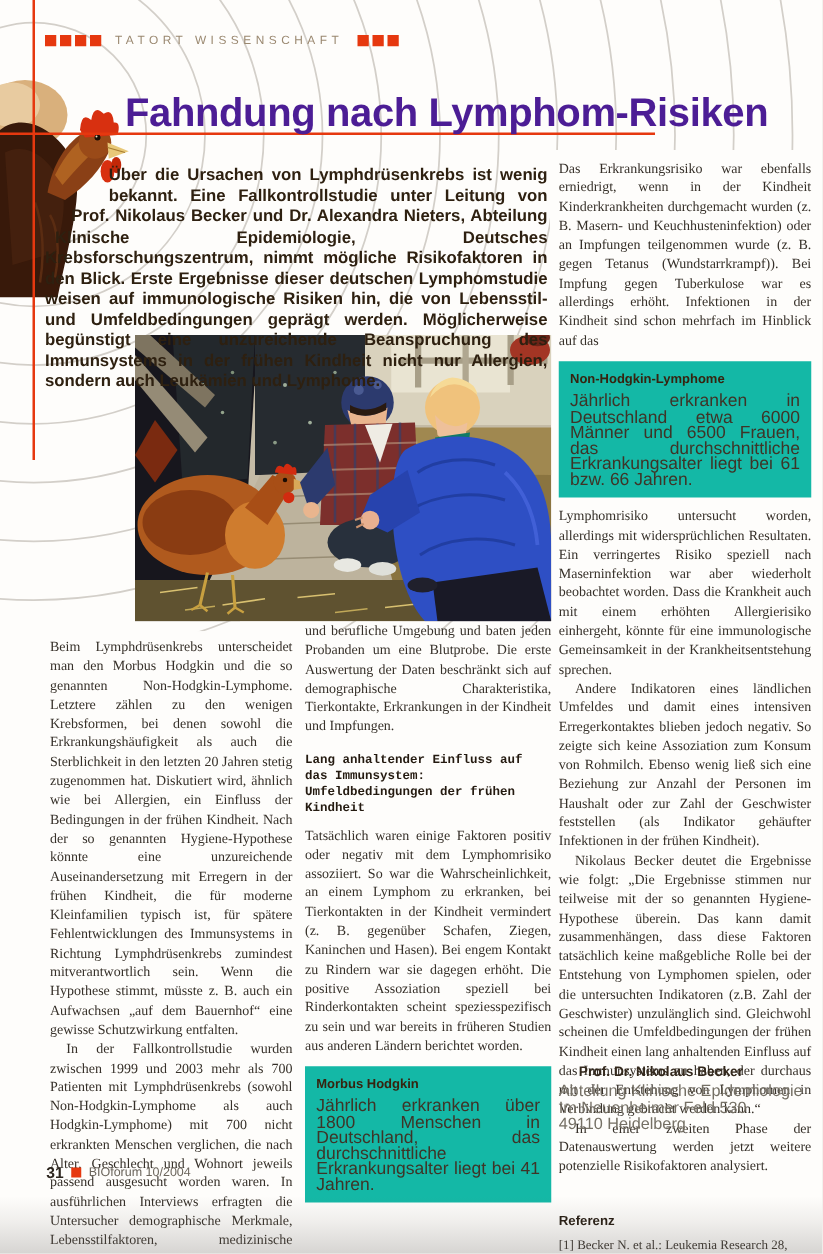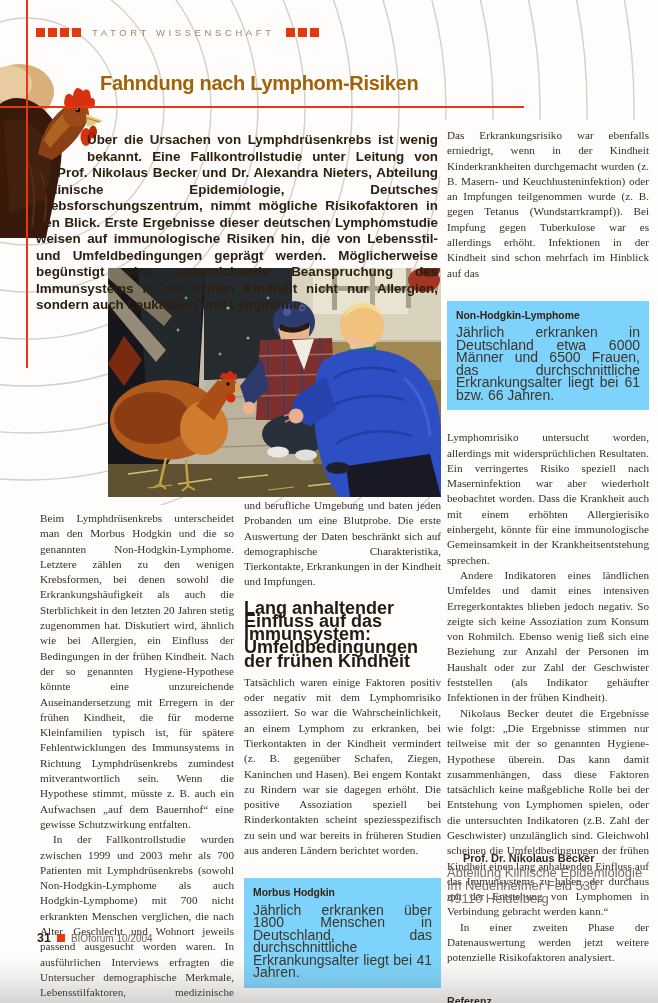--- a/index.html
+++ b/index.html
@@ -15,21 +15,21 @@
   .vline{position:absolute;left:26px;top:0;width:2px;height:368px;background:#e6380f;z-index:4;}
   
   .kicker{position:absolute;left:36px;top:27px;display:flex;align-items:center;gap:3px;z-index:3;}
   .sq{width:9px;height:9px;background:#e6380f;display:inline-block;}
   .kicker-label{
     font-size:9.5px;letter-spacing:3.6px;color:#9a8870;margin:0 8px;white-space:nowrap;
   }
   
   .title{
     position:absolute;left:100px;top:72px;z-index:3;margin:0;
-    font-size:20px;font-weight:bold;color:#a16207;letter-spacing:-0.3px;white-space:nowrap;
+    font-size:32px;font-weight:bold;color:#4c1d95;letter-spacing:-0.3px;white-space:nowrap;
   }
   
   .intro{
     position:absolute;left:36px;top:132px;width:402px;z-index:3;
     font-size:13.4px;line-height:16.5px;font-weight:bold;color:#2e2010;
     text-align:justify;text-align-last:left;hyphens:auto;
   }
   .step{float:left;clear:left;}
   .s1{width:51px;height:17px;} .s2{width:36px;height:16px;}
   .s3{width:21px;height:16px;} .s4{width:8px;height:16px;}
@@ -41,26 +41,26 @@
     font-family:"Liberation Serif",serif;font-size:11.2px;line-height:15.3px;color:#363029;
     text-align:justify;text-align-last:left;hyphens:auto;
   }
   .serif p{margin:0;}
   .indent{text-indent:13px;}
   .col{position:absolute;z-index:3;}
   .col-left{left:40px;top:511px;width:194px;}
   .col-mid{left:244px;top:498px;width:197px;}
   .col-right{left:447px;top:128px;width:202px;}
   .subheading{
-    font-family:Liberation Sans, sans-serif;font-size:18px;line-height:13.2px;font-weight:bold;
+    font-family:Liberation Mono, monospace;font-size:10px;line-height:13.2px;font-weight:bold;
     color:#241a10;margin:12px 0 7px 0;text-align:left;
   }
   
   .infobox{
-    background:#7dd3fc;padding:7px 9px 9px 9px;margin:20px 0;
+    background:#14b8a6;padding:7px 9px 9px 9px;margin:8px 0;
     font-family:"Liberation Sans",sans-serif;text-align:left;hyphens:none;
   }
   .infobox .ib-title{font-size:10.4px;font-weight:bold;color:#37230f;margin:0 0 3px 0;}
   .infobox .ib-text{font-size:14px;line-height:12.5px;color:#3f3427;margin:0;text-align:justify;text-align-last:left;}
   .morbus-box{position:static;}
   
   .ref-heading{
     font-family:"Liberation Sans",sans-serif;font-size:10.6px;font-weight:bold;color:#241a10;
     margin:28px 0 5px 0;text-align:left;
   }

